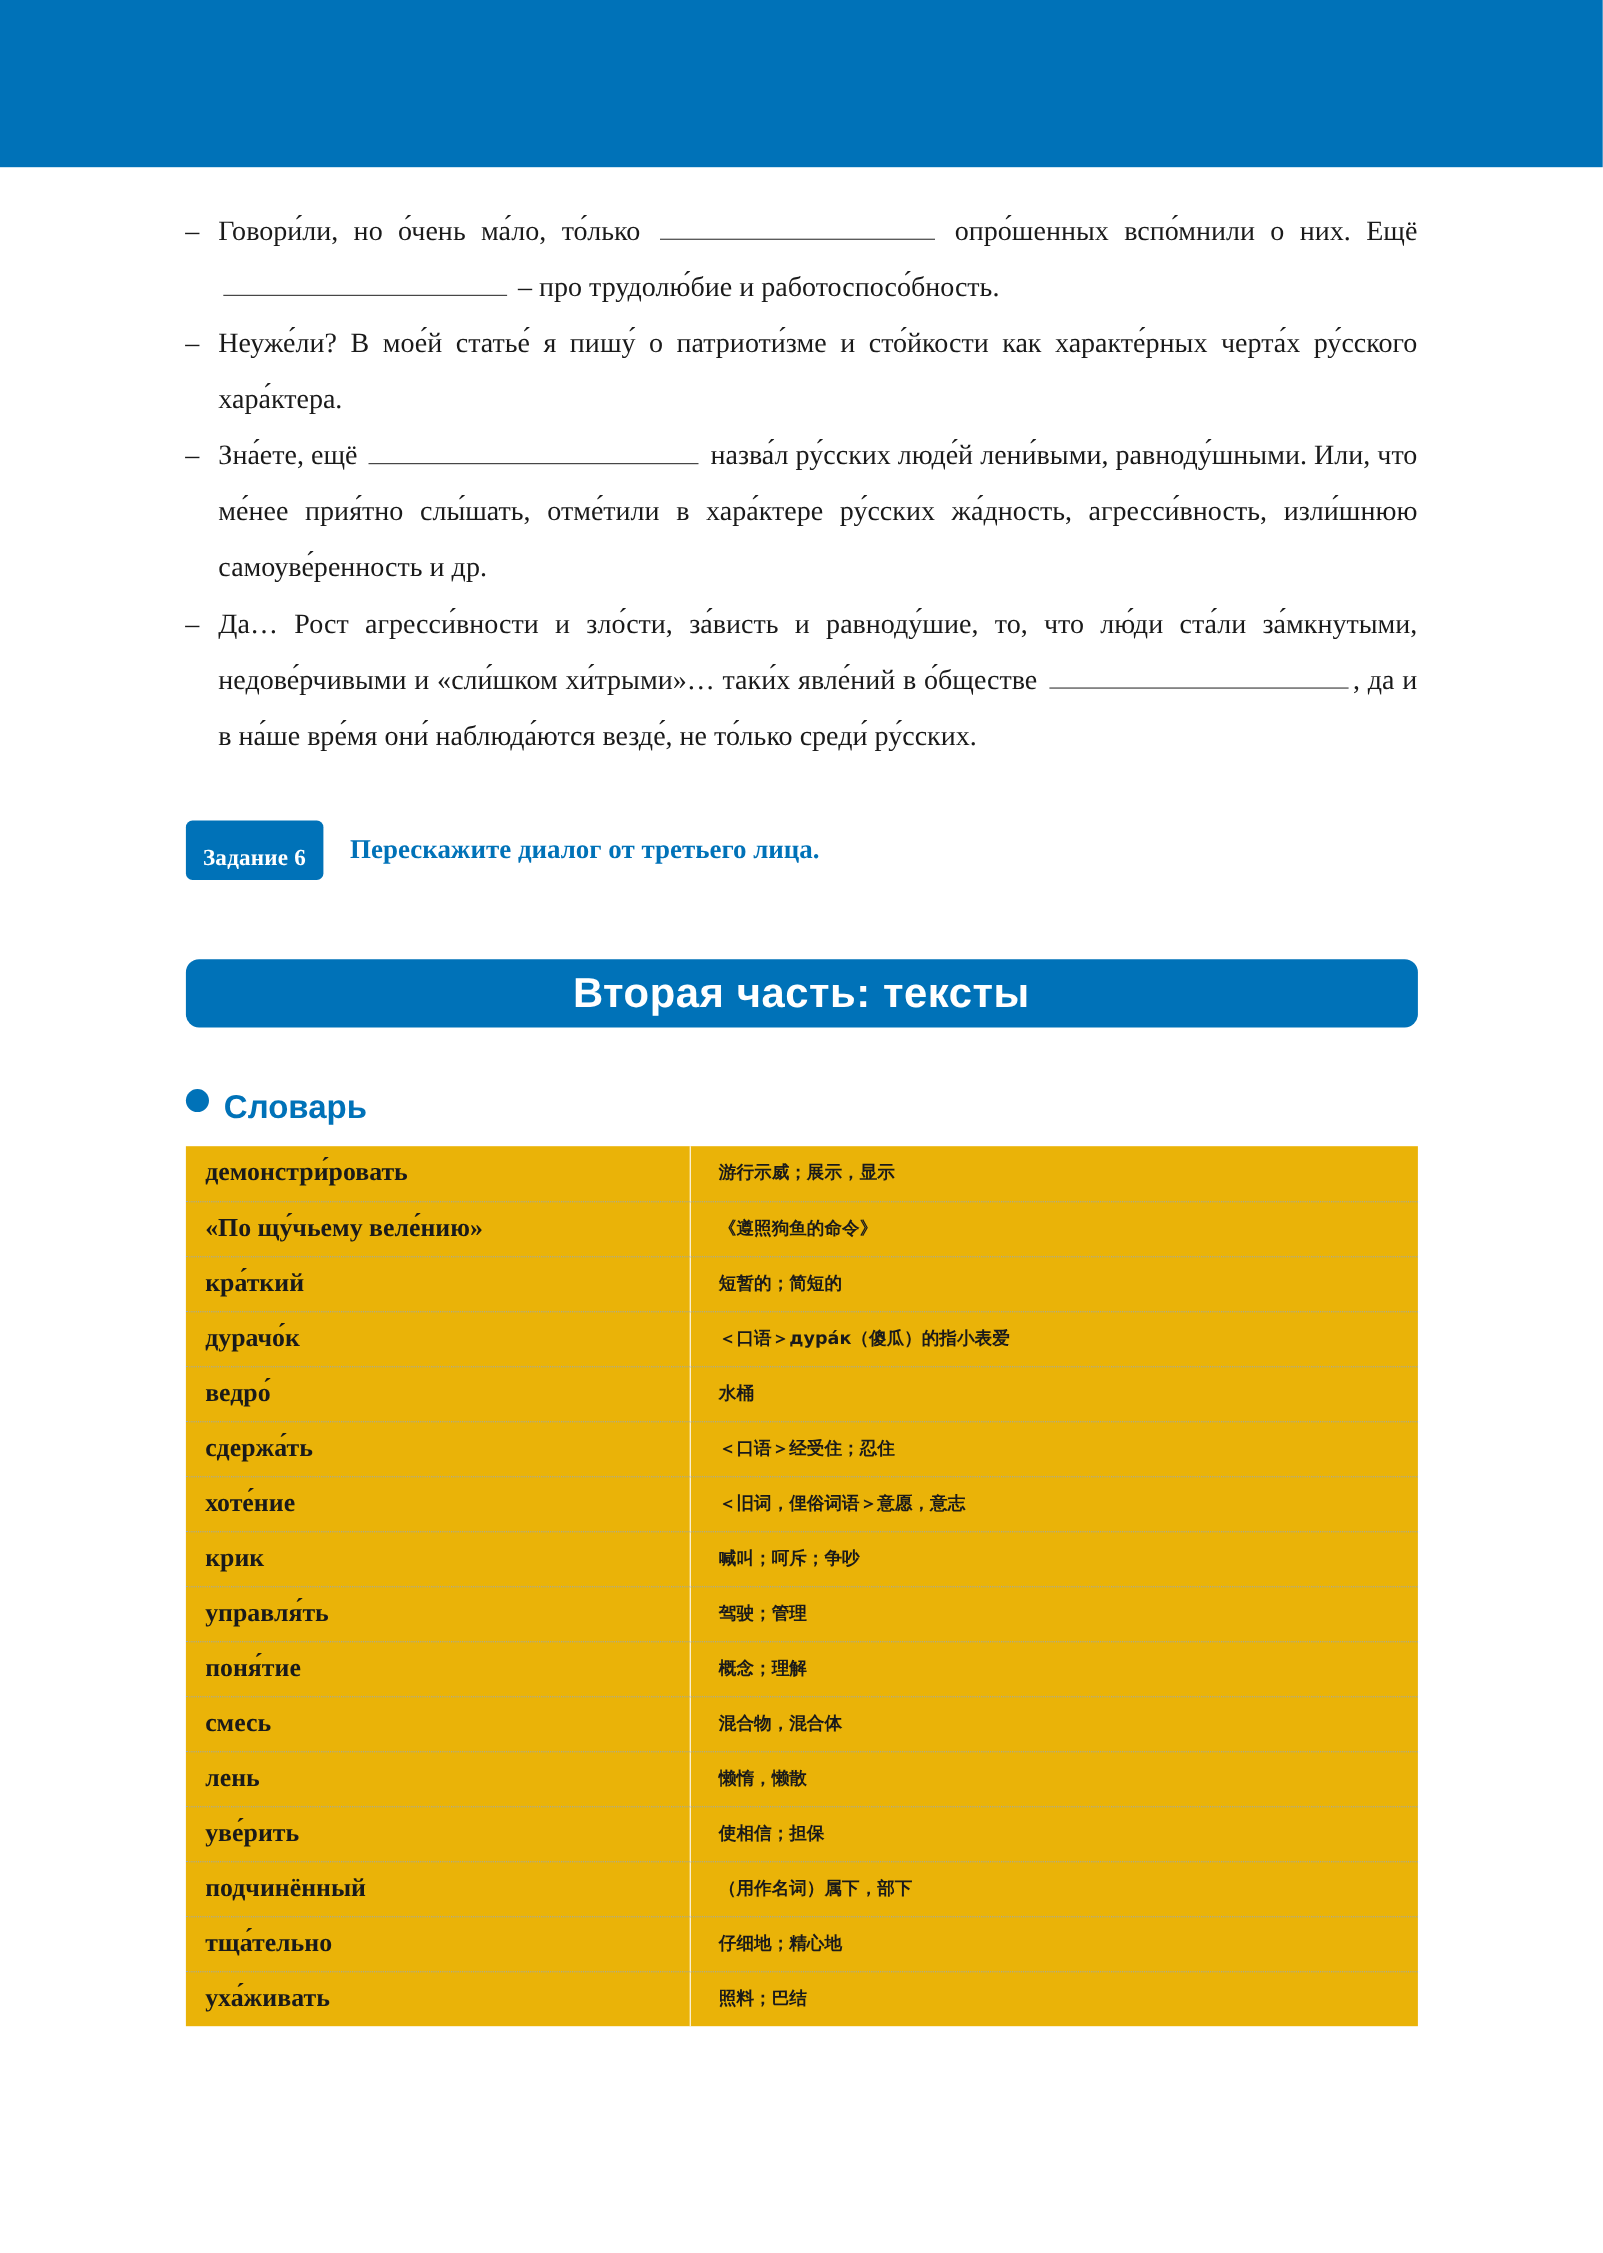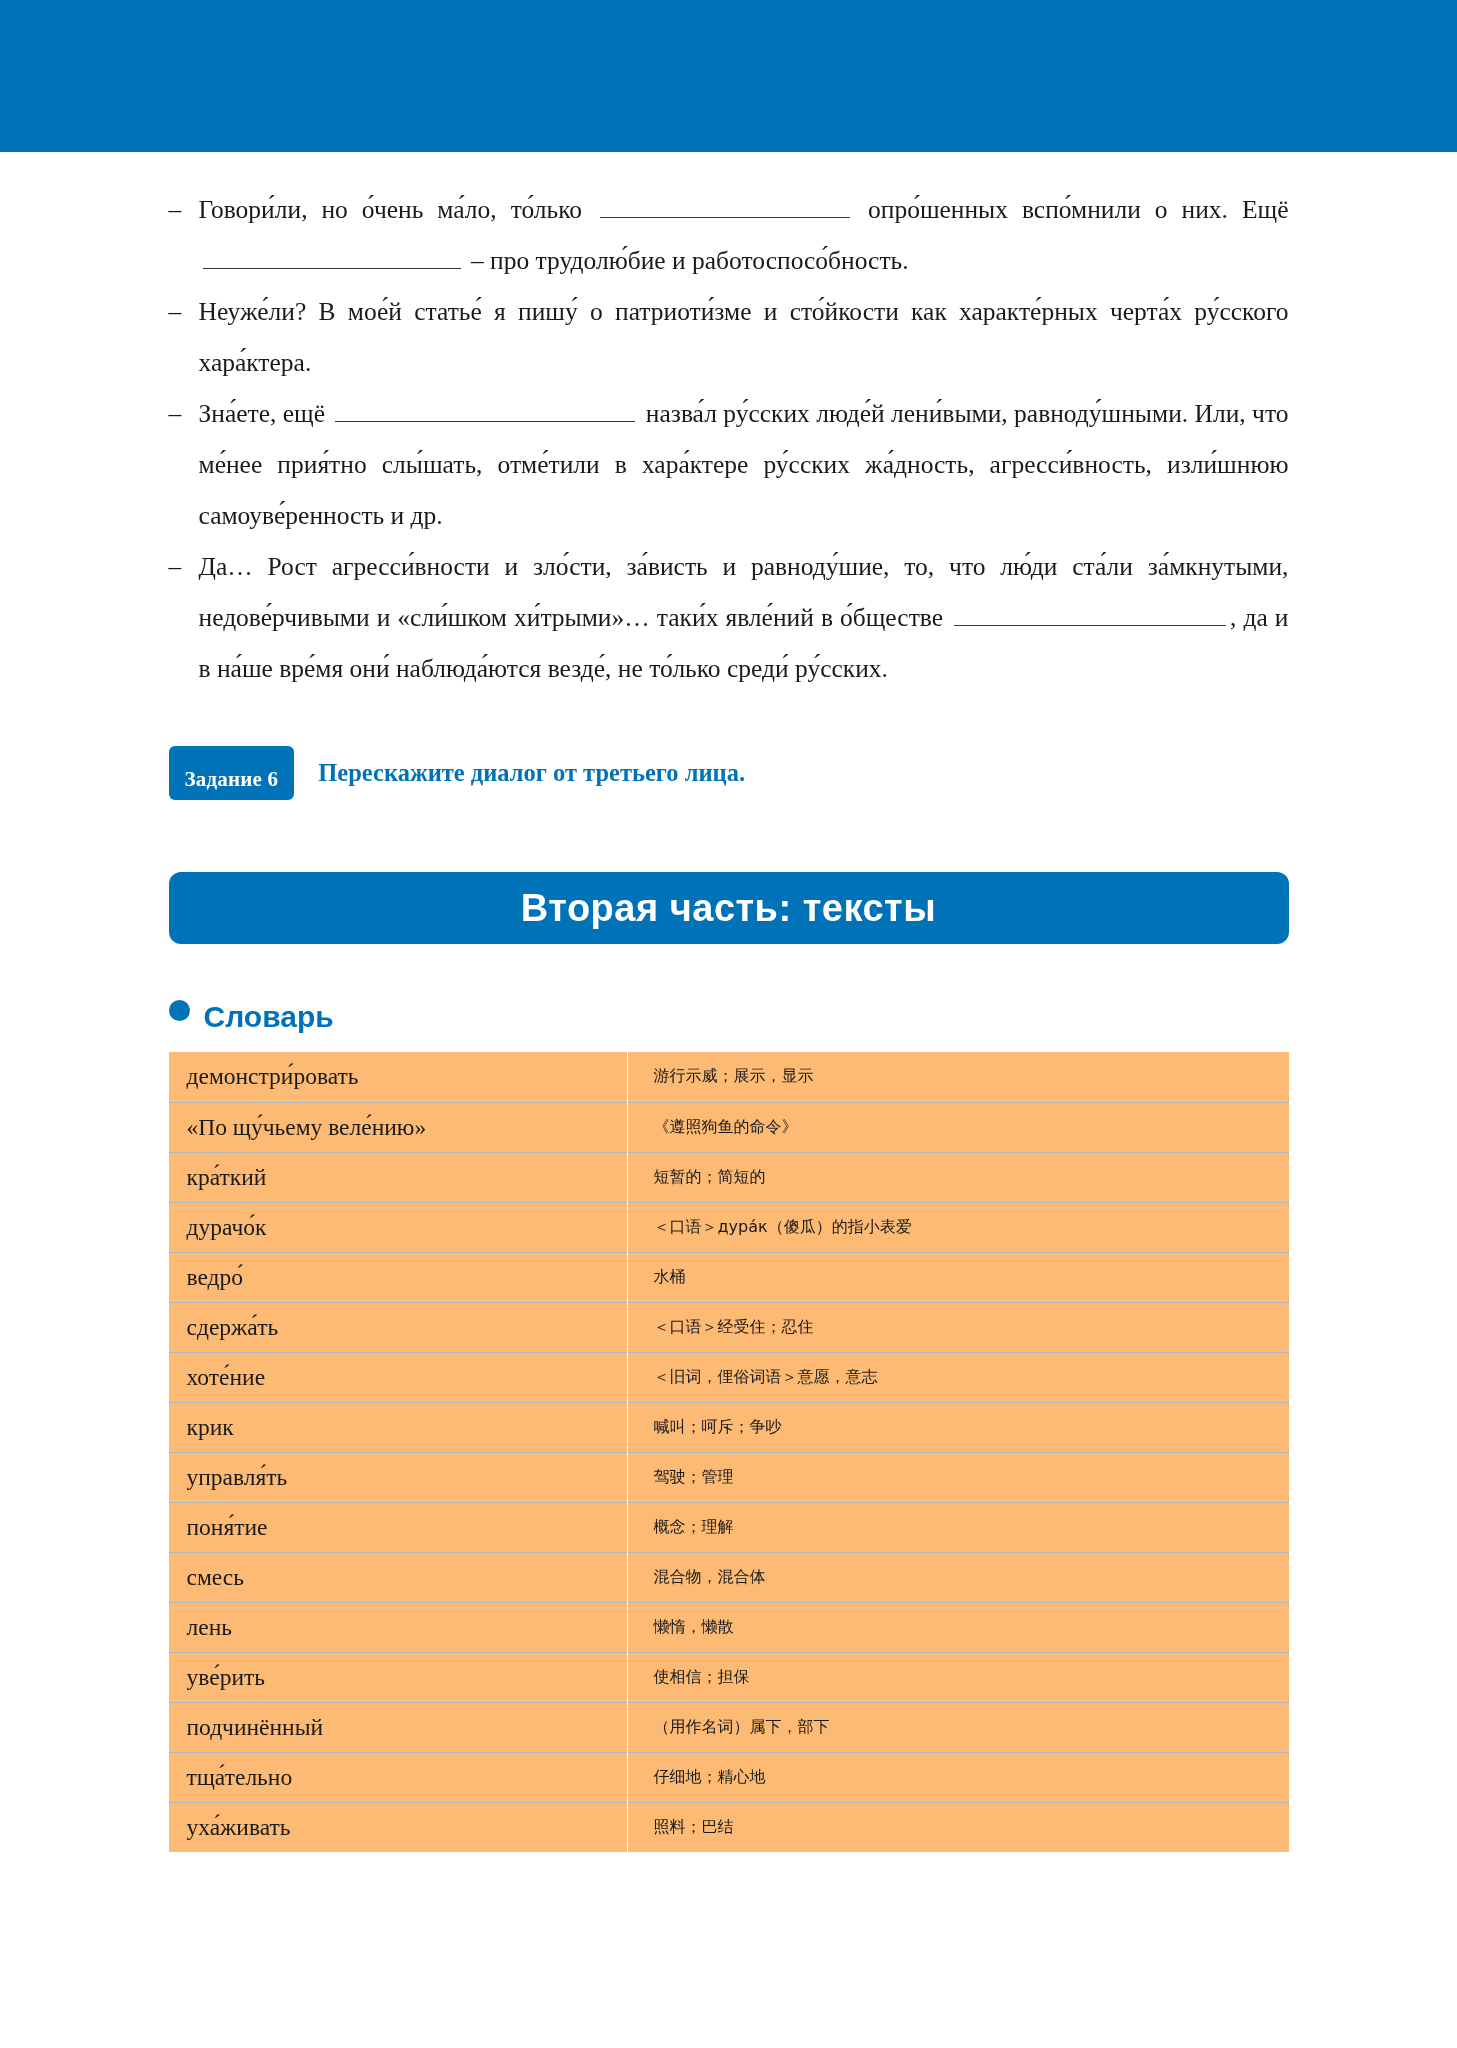--- a/index.html
+++ b/index.html
@@ -90,21 +90,21 @@
     font-size: 24.5px;
     font-family: "Liberation Serif", serif;
     text-align: center;
   }
 
   
   .banner {
     margin-top: 72px;
     background: #0072b8;
     border-radius: 12px;
-    height: 72px;
+    height: 62px;
     display: flex;
     align-items: center;
     justify-content: center;
   }
   .banner-text {
     color: #ffffff;
     font-family: "Liberation Sans", sans-serif;
     font-weight: bold;
     font-size: 38px;
     letter-spacing: 0.5px;
@@ -129,22 +129,23 @@
     font-family: "Liberation Sans", sans-serif;
     font-weight: bold;
     font-size: 30px;
   }
 
   
   .voc-table {
     margin-top: 18px;
     width: 1120px;
     border-collapse: collapse;
-    background: #fdba74;
+    background: #eab308;
     table-layout: fixed;
+    font-weight: bold;
   }
   .voc-table tr {
     height: 50px;
   }
   .voc-table td {
     border-bottom: 1px dotted #9aa7b5;
     vertical-align: middle;
     font-size: 23.5px;
     padding: 0 0 0 18px;
   }

